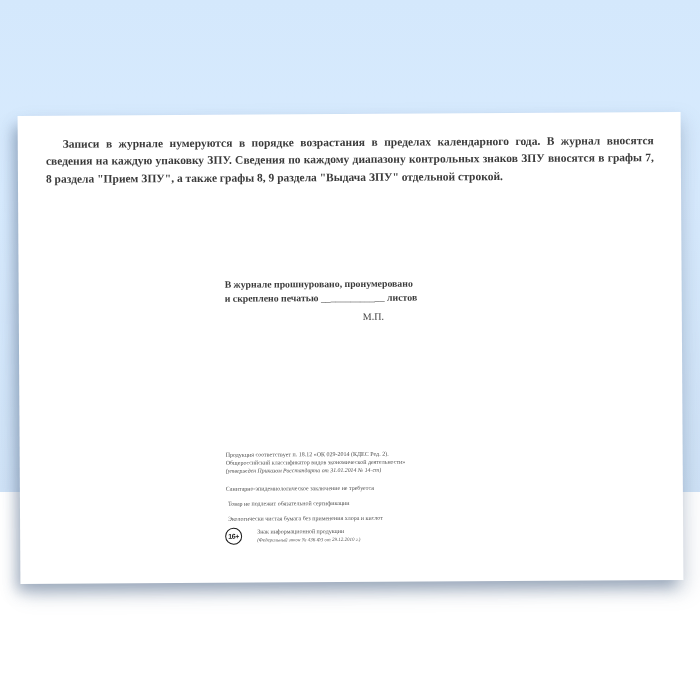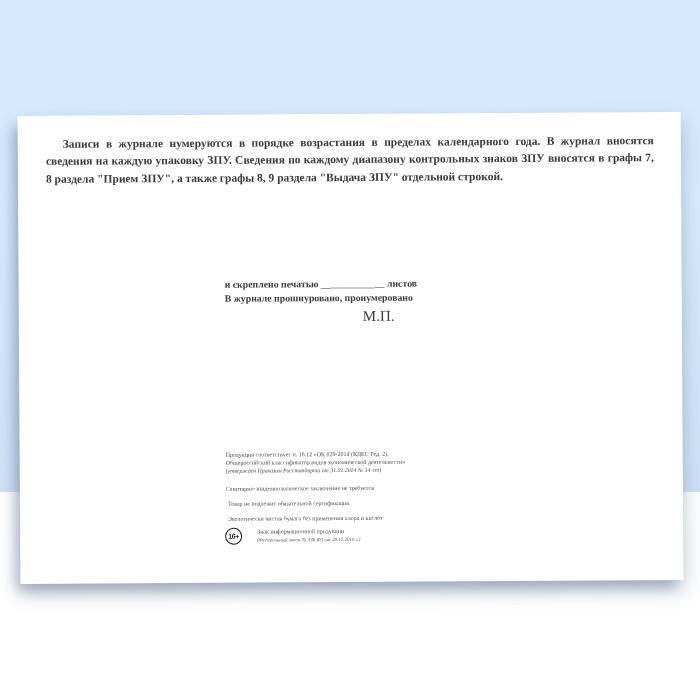--- a/index.html
+++ b/index.html
@@ -49,21 +49,21 @@
     font-size: 9.8px;
     font-weight: bold;
     line-height: 13.5px;
     color: #3b3b3b;
     white-space: nowrap;
   }
   .seal {
     margin-top: 6px;
     margin-left: 138px;
     font-weight: normal;
-    font-size: 15px;
+    font-size: 10px;
     color: #3b3b3b;
   }
   .fine {
     position: absolute;
     color: #4f4f4f;
   }
   .fine-compliance {
     left: 206px;
     top: 336px;
     font-size: 6px;
@@ -112,22 +112,22 @@
 </style>
 </head>
 <body>
 
 <div class="stage">
   <div class="paper">
 
     <div class="para">Записи в журнале нумеруются в порядке возрастания в пределах календарного года. В журнал вносятся сведения на каждую упаковку ЗПУ. Сведения по каждому диапазону контрольных знаков ЗПУ вносятся в графы 7, 8 раздела "Прием ЗПУ", а также графы 8, 9 раздела "Выдача ЗПУ" отдельной строкой.</div>
 
     <div class="sig-block">
+      <div>В журнале прошнуровано, пронумеровано</div>
       <div>и скреплено печатью _____________ листов</div>
-      <div>В журнале прошнуровано, пронумеровано</div>
       <div class="seal">М.П.</div>
     </div>
 
     <div class="fine fine-compliance">
       <div>Продукция соответствует п. 18.12 «ОК 029-2014 (КДЕС Ред. 2).</div>
       <div>Общероссийский классификатор видов экономической деятельности»</div>
       <div class="it">(утвержден Приказом Росстандарта от 31.01.2014 № 14-ст)</div>
     </div>
 
     <div class="fine fine-sanitary">Санитарно-эпидемиологическое заключение не требуется</div>

